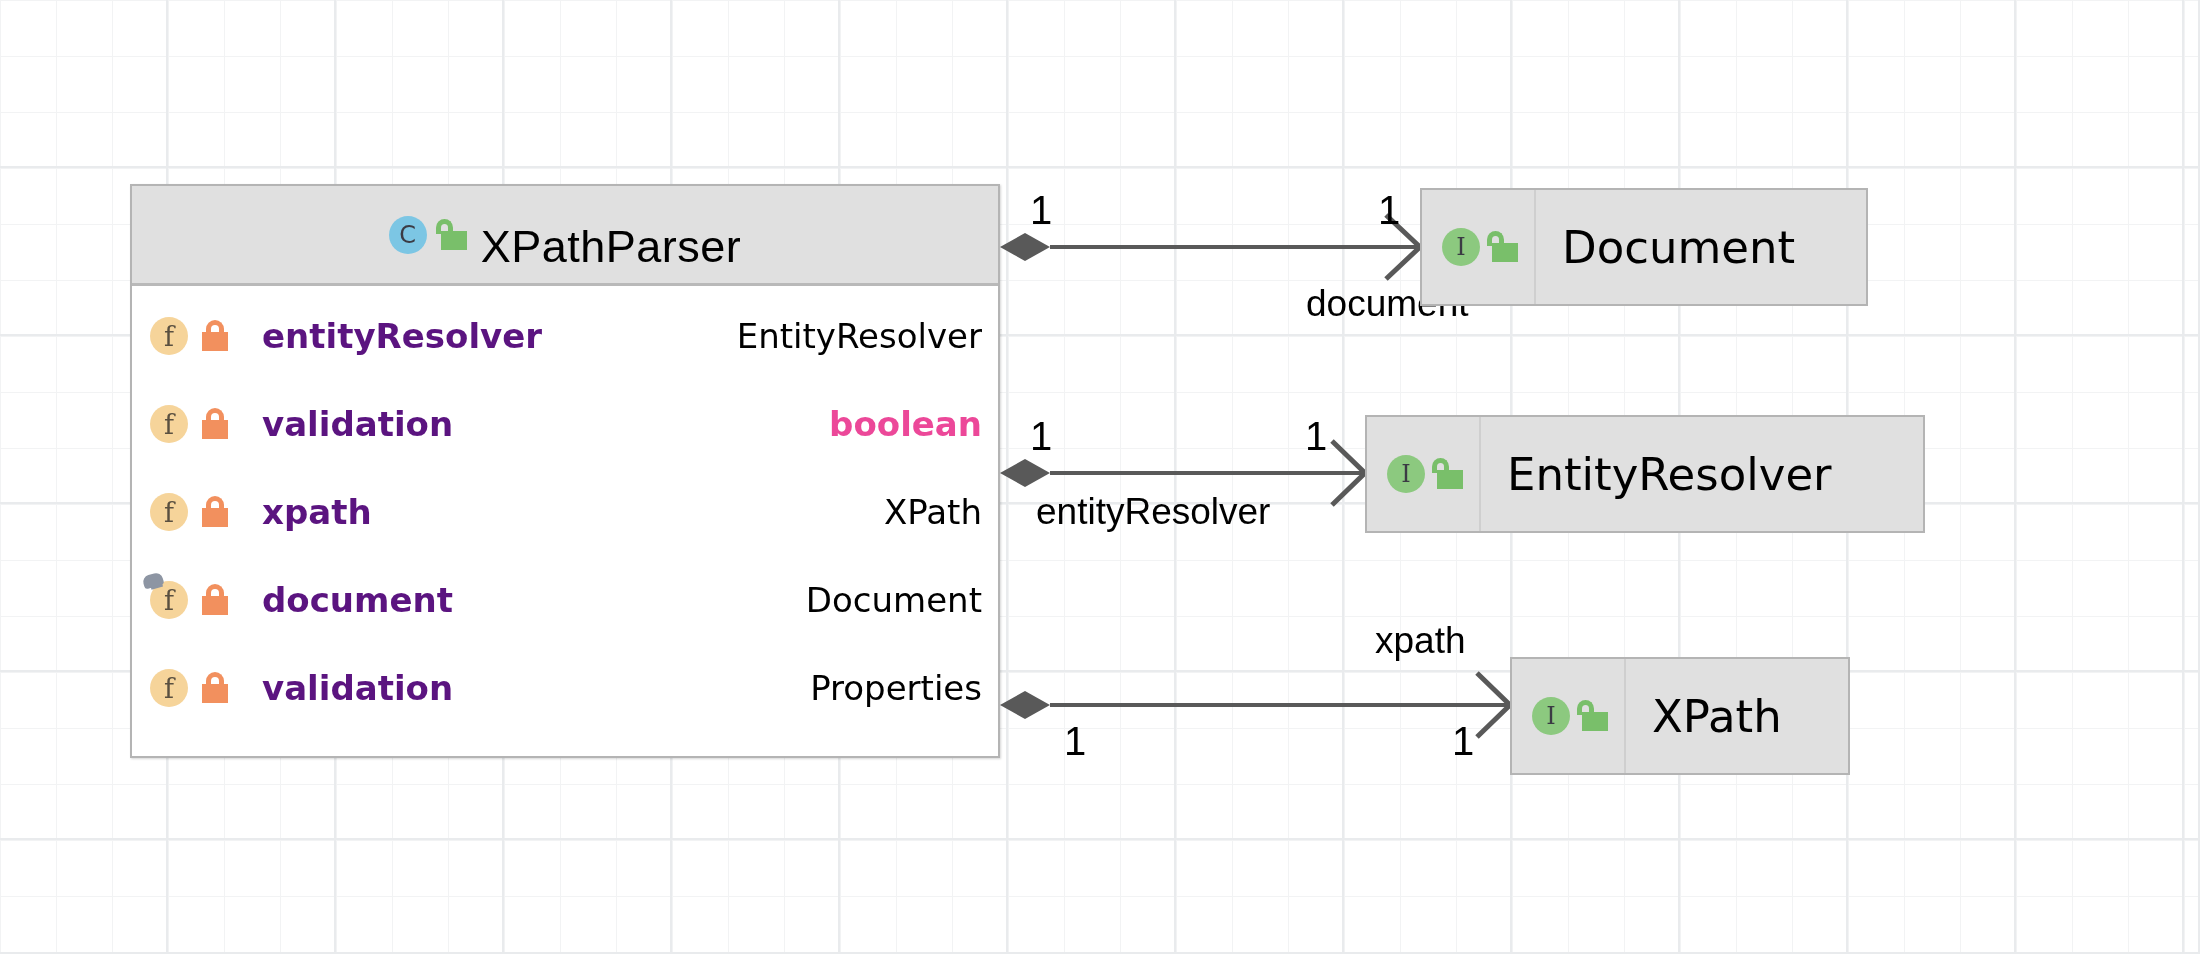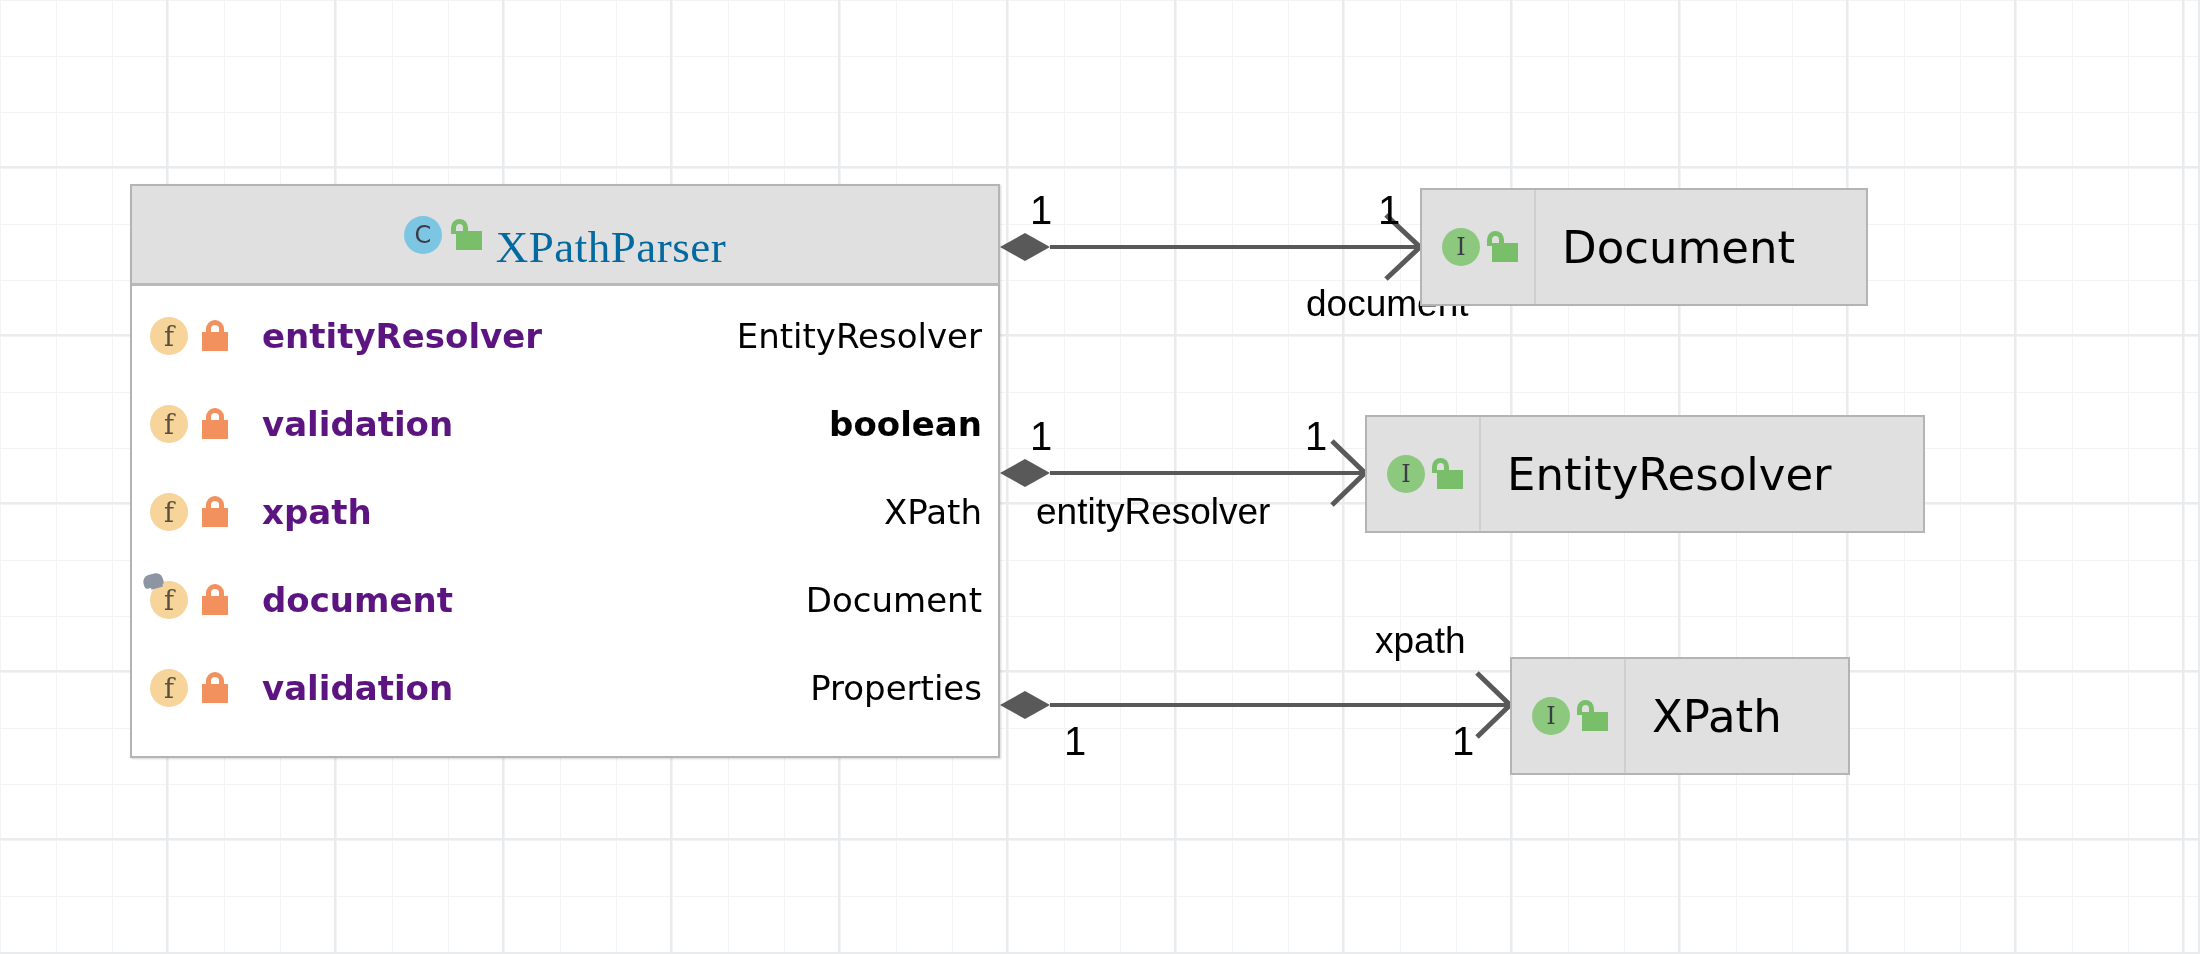--- a/index.html
+++ b/index.html
@@ -42,23 +42,23 @@
     box-sizing: border-box;
     height: 100px;
     background: #e0e0e0;
     border-bottom: 3px solid #b9b9b9;
     display: flex;
     align-items: center;
     justify-content: center;
     gap: 14px;
   }
   .class-title {
-    font-family: Liberation Serif, serif;
+    font-family: Liberation Sans, sans-serif;
     font-size: 45px;
-    color: #0369a1;
+    color: #000000;
     letter-spacing: 0.5px;
     white-space: nowrap;
     margin-top: 24px;
   }
 
   .attr-list {
     padding: 6px 0 10px 0;
   }
   .attr-row {
     display: flex;
@@ -84,21 +84,21 @@
   }
   .attr-type {
     margin-left: auto;
     font-family: "DejaVu Sans", sans-serif;
     font-size: 34px;
     color: #000000;
     white-space: nowrap;
     padding-right: 8px;
   }
   .attr-type.primitive {
-    color: #000000;
+    color: #ec4899;
     font-weight: bold;
   }
 
   
   .iface-node {
     background: #e0e0e0;
     border: 2px solid #b4b4b4;
     display: flex;
     align-items: stretch;
   }

